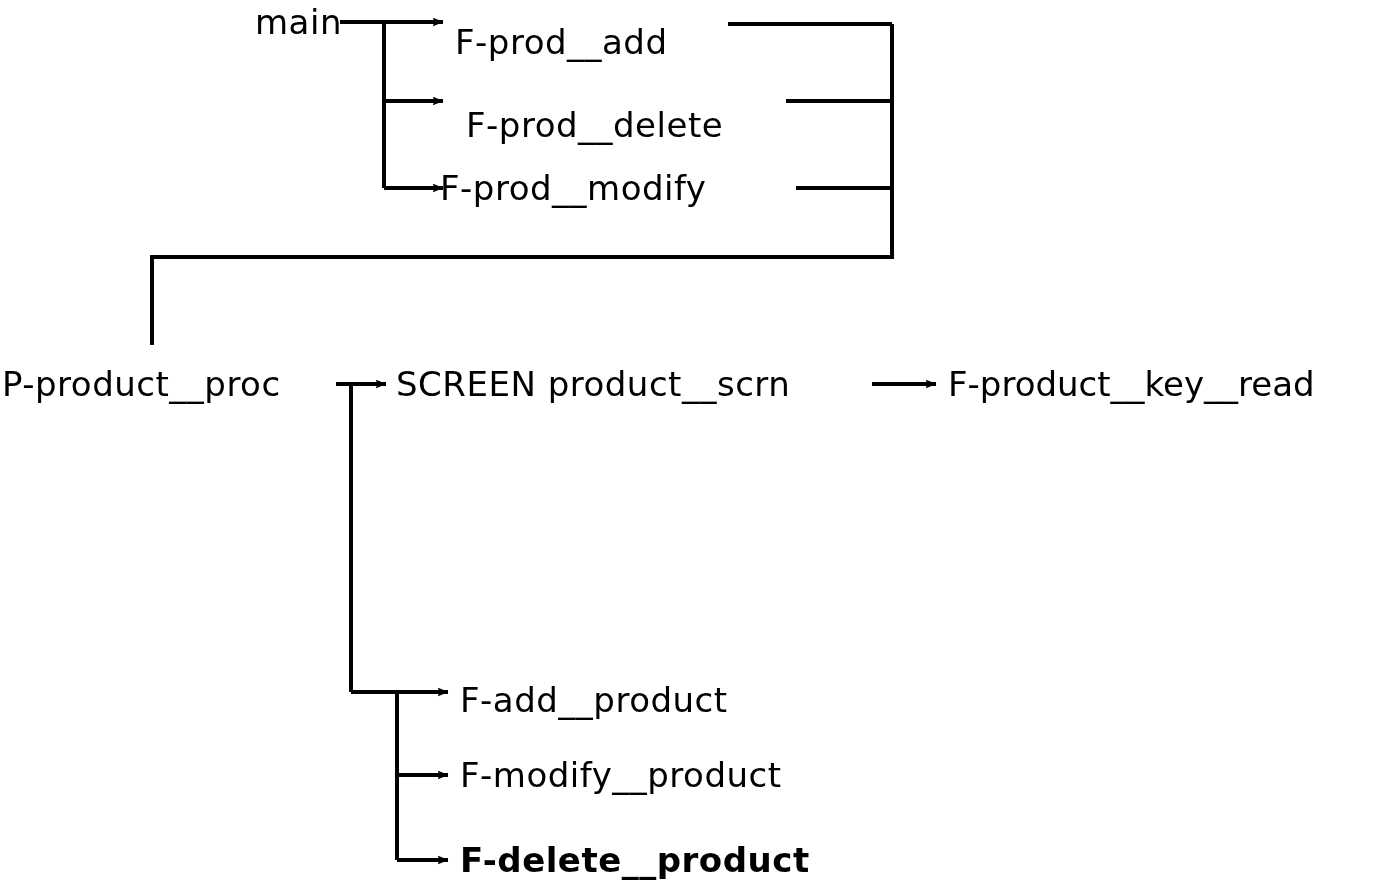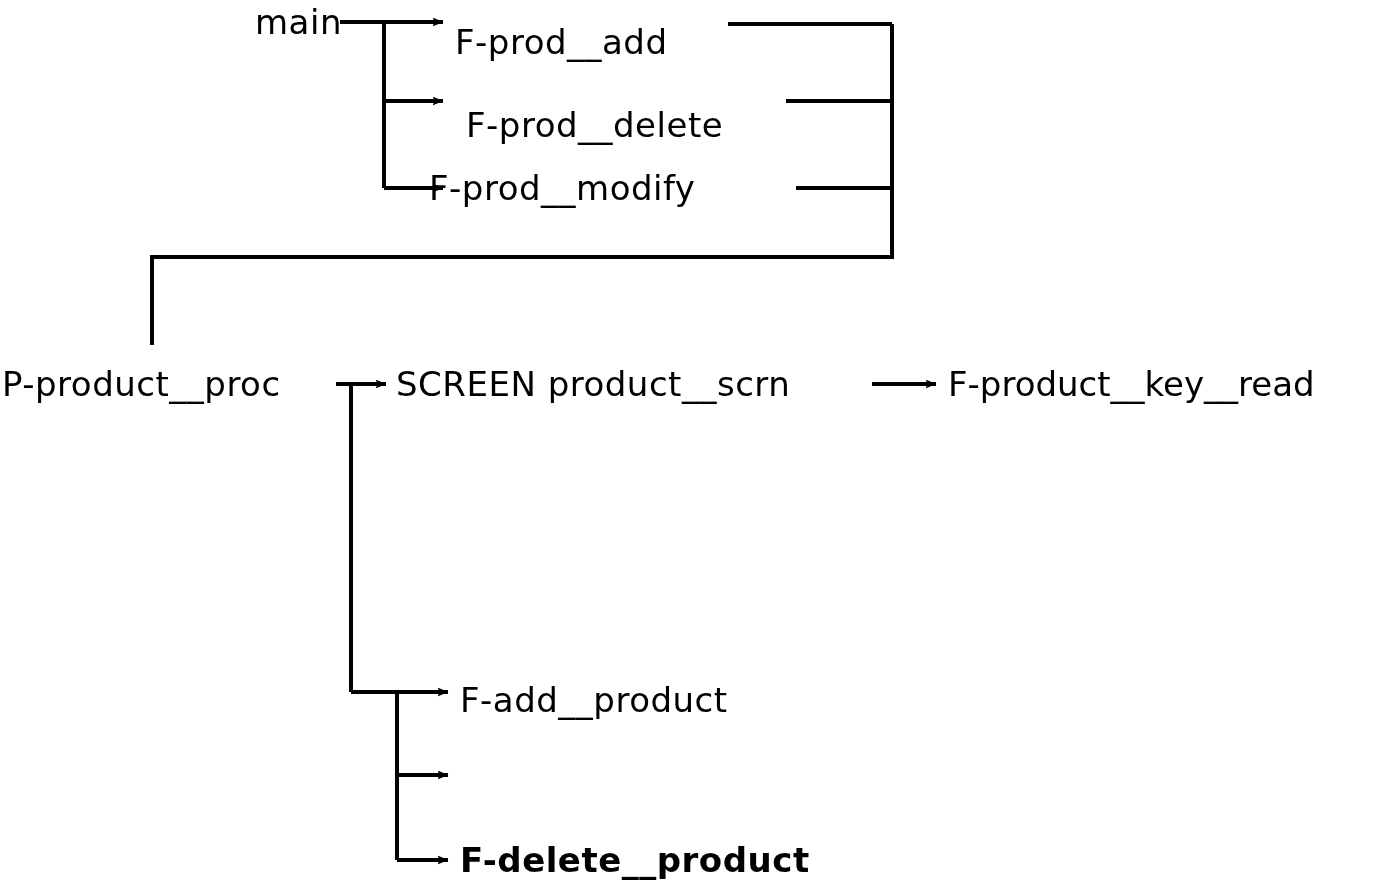--- a/index.html
+++ b/index.html
@@ -79,26 +79,27 @@
       <path d="M397,860 L448,860" marker-end="url(#arrowhead)"></path>
     </g>
   </svg>
 
   <div class="node-label" style="left:255px; top:22px;">main</div>
 
   <div class="node-label" style="left:455px; top:22px;margin-top:20px;">F-prod__add</div>
 
   <div class="node-label" style="left:466px; top:101px;margin-top:24px;">F-prod__delete</div>
 
-  <div class="node-label" style="left:429px; top:188px;">F-prod__modify</div>
+  <div class="node-label" style="left:440px; top:188px;">F-prod__modify</div>
 
   <div class="node-label" style="left:2px; top:384px;">P-product__proc</div>
 
   <div class="node-label" style="left:396px; top:384px;text-align:center;">SCREEN product__scrn</div>
 
   <div class="node-label compact" style="left:948px; top:384px;">F-product__key__read</div>
 
   <div class="node-label" style="left:460px; top:692px;margin-top:8px;">F-add__product</div>
 
+  <div class="node-label" style="left:460px; top:775px;">F-modify__product</div>
 
   <div class="node-label" style="left:460px; top:860px;font-weight:bold;">F-delete__product</div>
 
 </div>
 
 </body></html>

